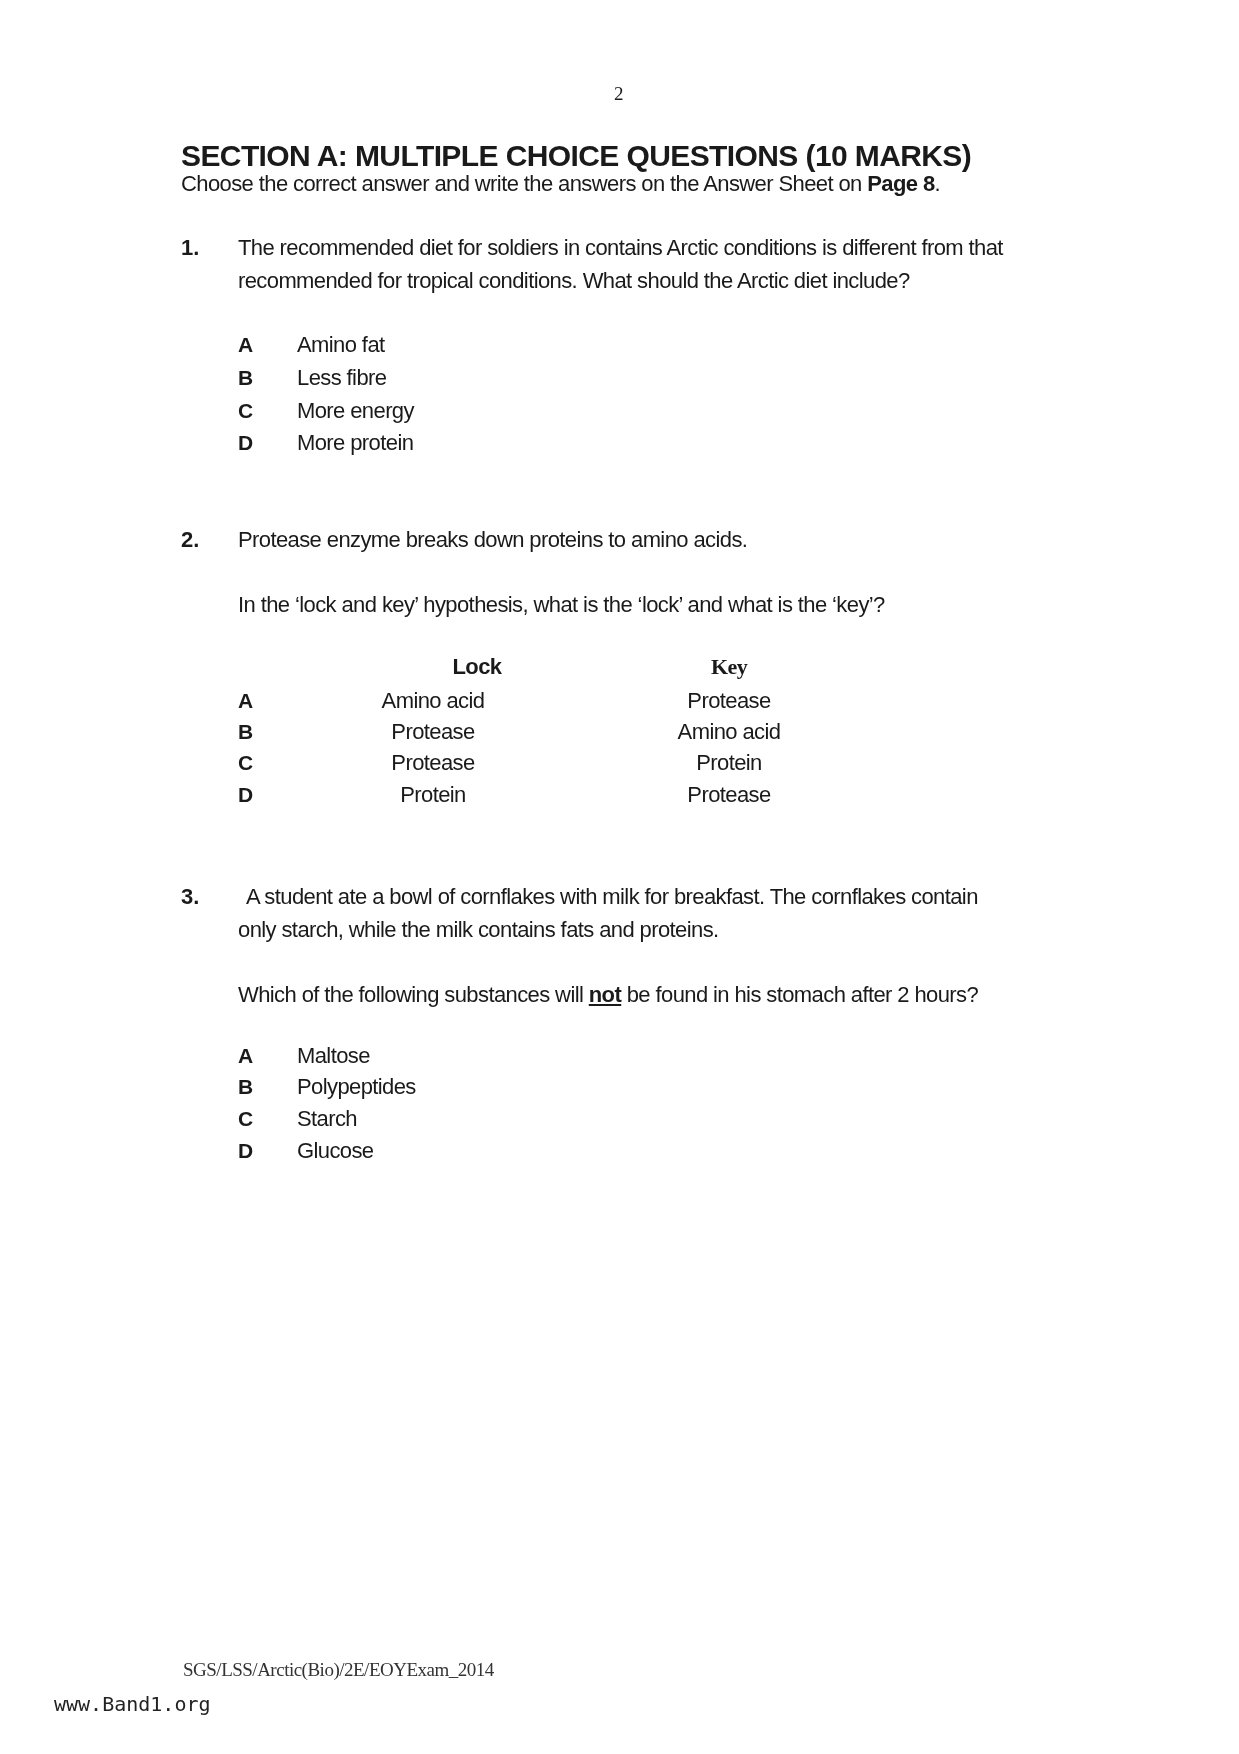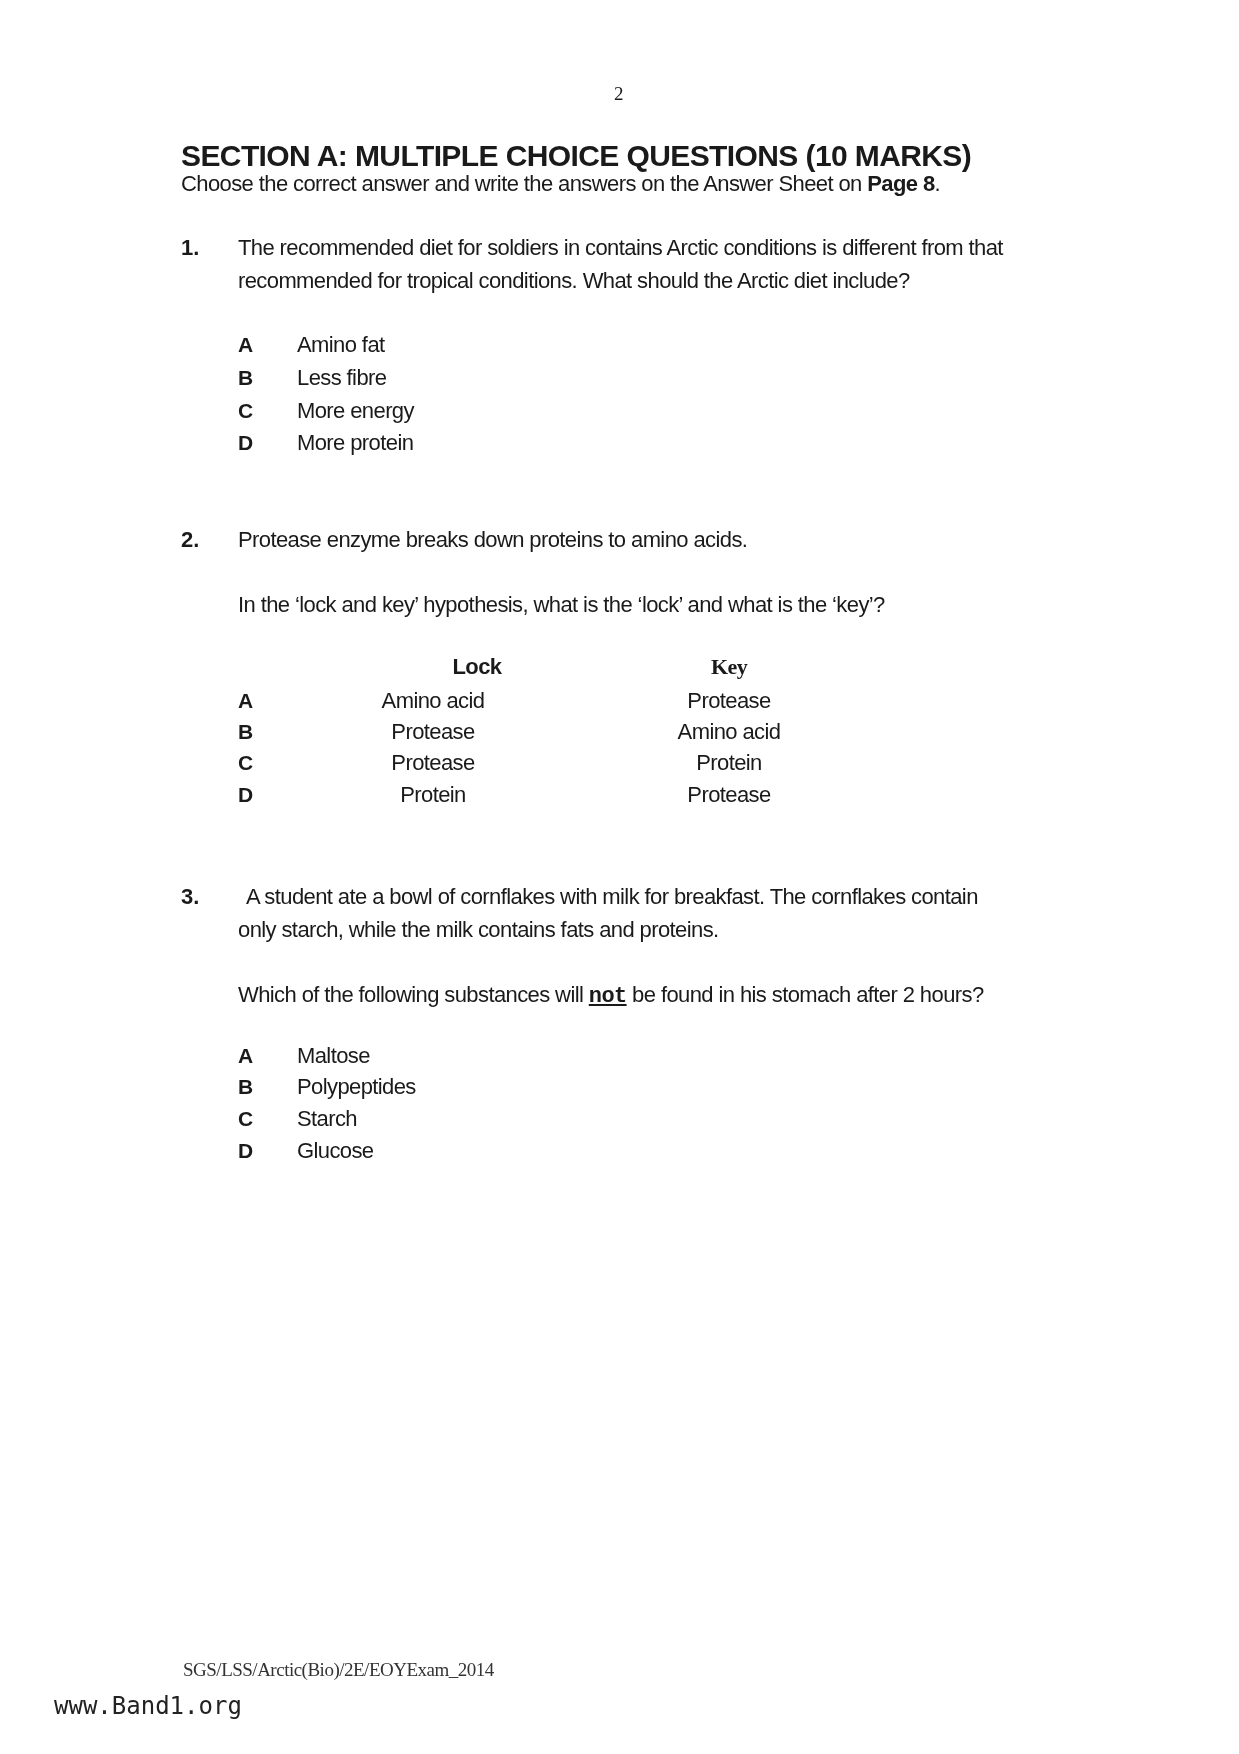--- a/index.html
+++ b/index.html
@@ -8,24 +8,24 @@
     .abs { position: absolute; white-space: nowrap; line-height: 1; }
     .serif { font-family: "Liberation Serif", serif; }
     .mono { font-family: "DejaVu Sans Mono", monospace; }
     .txt { font-size: 22px; letter-spacing: -0.6px; }
     .b { font-weight: bold; }
     .page-num { left: 614px; top: 84px; font-size: 19px; }
     .section-title { left: 181px; top: 141px; font-size: 30px; font-weight: bold; letter-spacing: -0.6px; }
     .instr { left: 181px; top: 173px; }
     .qnum { font-weight: bold; font-size: 22px; }
     .letter { font-weight: bold; font-size: 21px; }
-    .underline { text-decoration: underline; font-weight: bold; font-family: Liberation Mono, monospace; }
+    .underline { text-decoration: underline; font-weight: bold; }
     .center { transform: translateX(-50%); }
     .footer-code { left: 183px; top: 1660px; font-size: 19px; color: #333; letter-spacing: -0.5px; }
-    .watermark { left: 54px; top: 1694px; font-size: 24px; color: #222; }
+    .watermark { left: 54px; top: 1694px; font-size: 20px; color: #222; }
   </style>
 </head>
 <body>
 
 <div class="abs serif page-num">2</div>
 
 <div class="abs section-title">SECTION A: MULTIPLE CHOICE QUESTIONS (10 MARKS)</div>
 <div class="abs txt instr">
   <span>Choose the correct answer and write the answers on the Answer Sheet on </span><span class="b">Page 8</span><span>.</span>
 </div>

